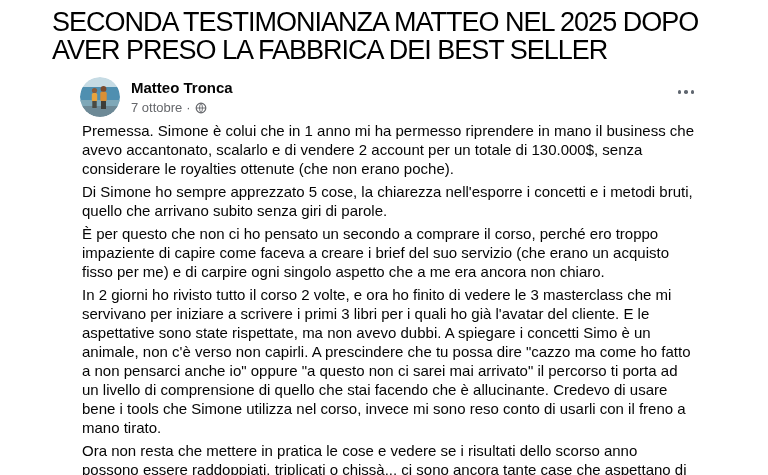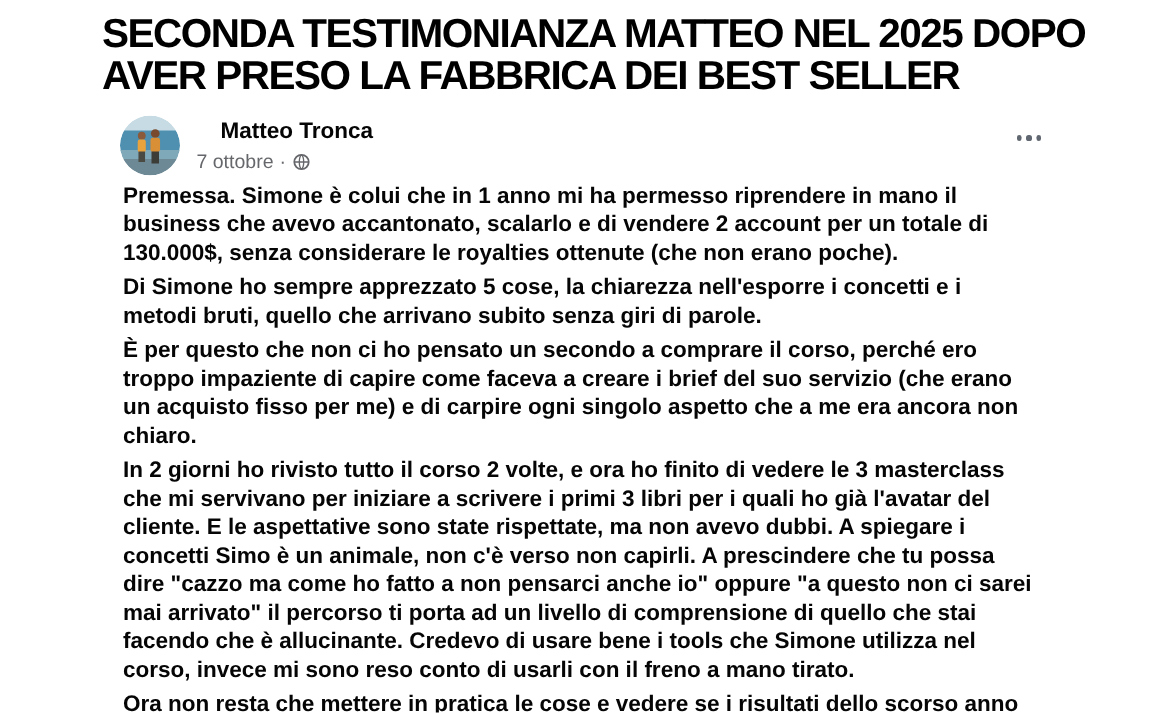--- a/index.html
+++ b/index.html
@@ -4,24 +4,24 @@
 <style>
   html, body { margin: 0; padding: 0; }
   body {
     width: 768px; height: 475px;
     background: #ffffff;
     overflow: hidden;
     font-family: "Liberation Sans", sans-serif;
     -webkit-font-smoothing: antialiased;
   }
   .page-title {
-    margin: 8px 10px 0 68px;
+    margin: 8px 10px 0 52px;
     max-width: 692px;
     font-size: 27px;
-    font-weight: 700;
+    font-weight: 400;
     letter-spacing: -1px;
     line-height: 28px;
     color: #000000;
     text-transform: uppercase;
   }
   .post {
     margin: 13px 56px 0 80px;
   }
   .post-header {
     display: flex;
@@ -35,21 +35,20 @@
     flex: 0 0 auto;
     cursor: pointer;
   }
   .header-text { padding-top: 1px; }
   .author-name {
     font-size: 15px;
     font-weight: 700;
     color: #050505;
     line-height: 19px;
     cursor: pointer;
-    margin-left: 16px;
   }
   .post-meta {
     display: flex;
     align-items: center;
     gap: 4px;
     font-size: 13px;
     color: #65676b;
     line-height: 17px;
     margin-top: 2px;
     cursor: pointer;
@@ -71,21 +70,21 @@
     border-radius: 50%;
     background: #606770;
   }
   .post-body {
     margin: 4px 0 0 2px;
     max-width: 612px;
     font-size: 15px;
     line-height: 19px;
     color: #050505;
   }
-  .post-body p { margin: 0 0 4px 0; font-weight: bold; }
+  .post-body p { margin: 0 0 4px 0; }
   .globe-icon { display: inline-flex; }
 </style>
 </head>
 <body>
 
 <h1 class="page-title">SECONDA TESTIMONIANZA MATTEO NEL 2025 DOPO AVER PRESO LA FABBRICA DEI BEST SELLER</h1>
 
 <article class="post">
   <header class="post-header">
 

